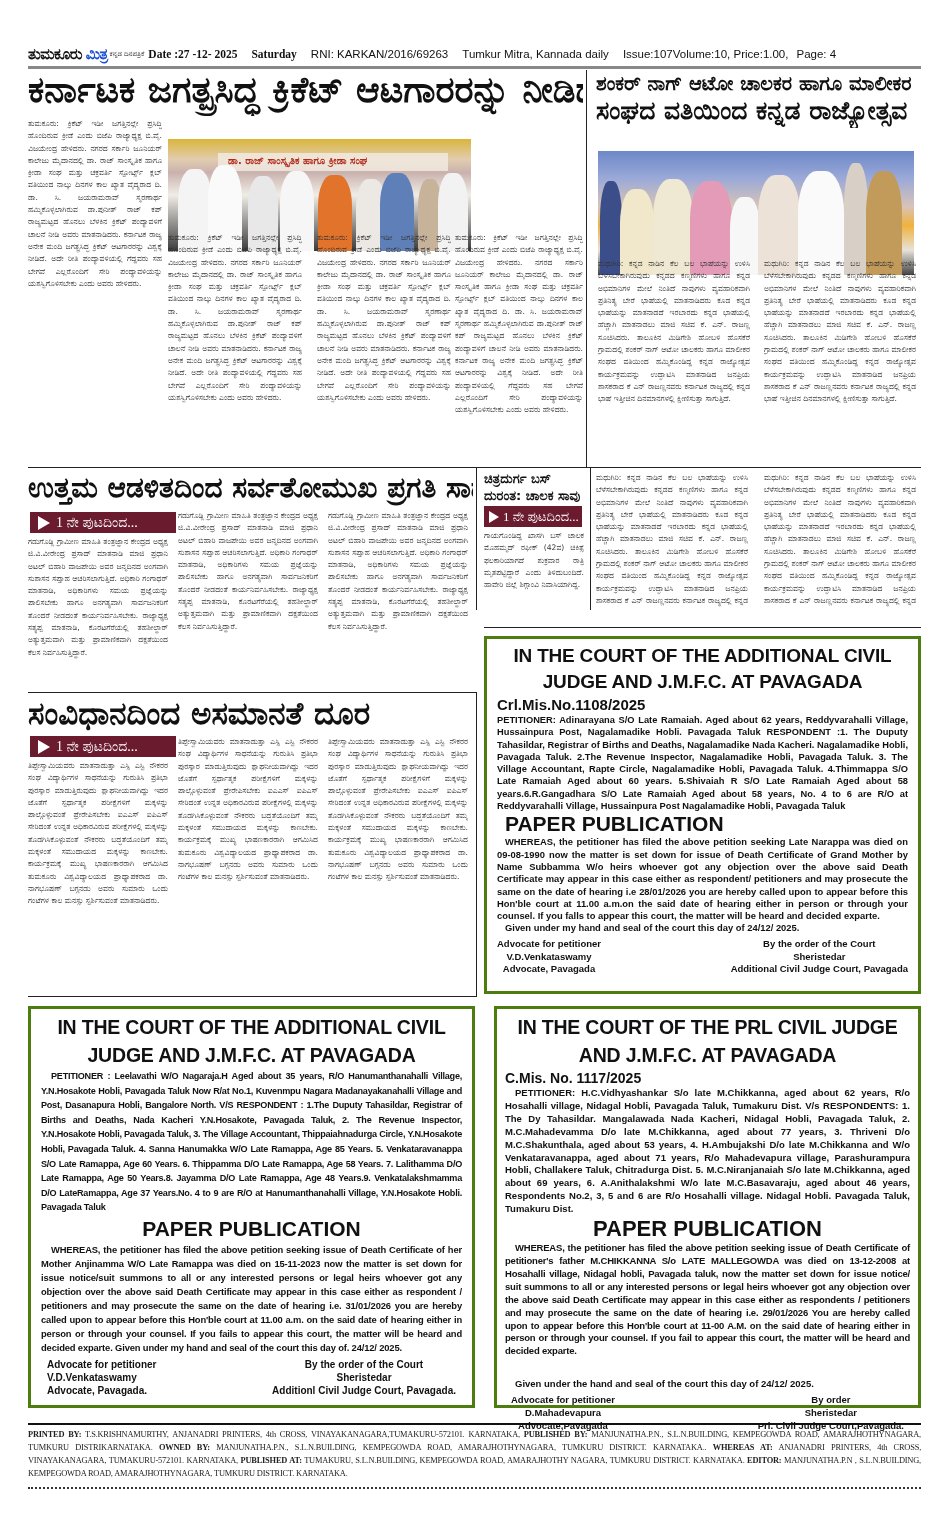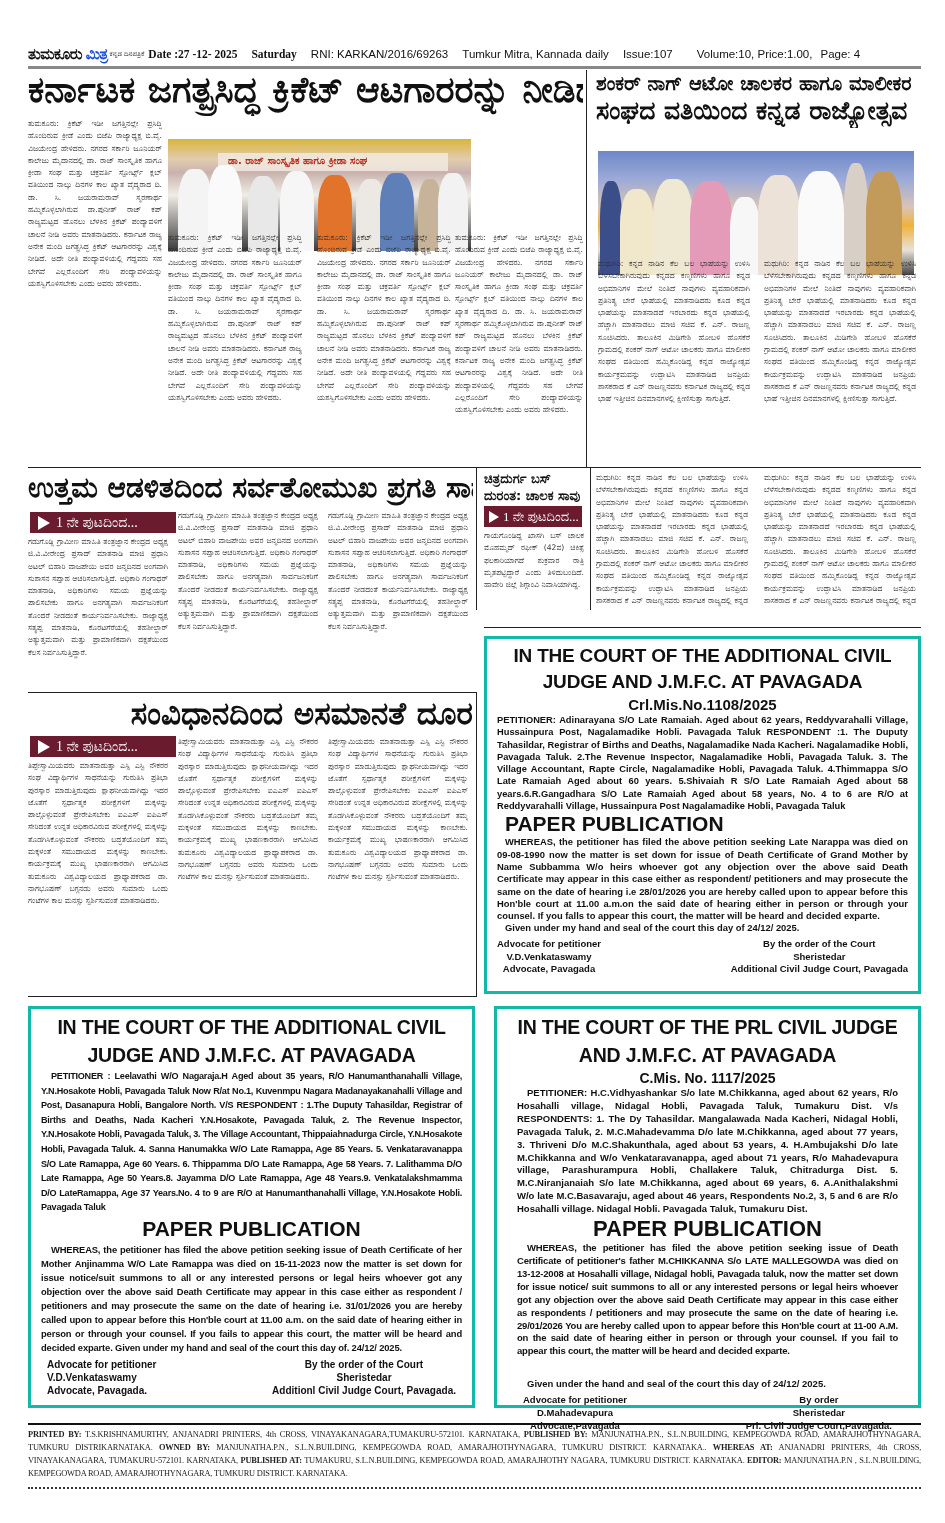--- a/index.html
+++ b/index.html
@@ -28,23 +28,23 @@
   .ph-figure { position: absolute; bottom: 0; border-radius: 40% 40% 0 0; }
 
   
   .col { position: absolute; font-family: "DejaVu Sans", sans-serif; font-size: 7.6px; line-height: 12.3px; color: #333; text-align: justify; overflow: hidden; }
 
   
   .cont { position: absolute; background: #6b1b2e; color: #fff; font-family: "Liberation Serif", serif; font-size: 14px; height: 21px; display: flex; align-items: center; padding-left: 8px; white-space: nowrap; }
   .cont .tri { display: inline-block; width: 0; height: 0; border-left: 12px solid #fff; border-top: 7px solid transparent; border-bottom: 7px solid transparent; margin-right: 6px; }
 
   
-  .notice { position: absolute; border: 3px solid #14b8a6; background: #fff; padding: 4px 10px; font-family: "Liberation Sans", sans-serif; }
+  .notice { position: absolute; border: 3px solid #4d7c0f; background: #fff; padding: 4px 10px; font-family: "Liberation Sans", sans-serif; }
   .n-title { font-weight: bold; text-align: center; font-size: 19px; line-height: 26px; letter-spacing: -0.2px; }
-  .n-case { font-weight: bold; text-align: center; font-size: 15px; line-height: 19px; }
+  .n-case { font-weight: bold; text-align: left; font-size: 15px; line-height: 19px; }
   .n-body { font-size: 9.6px; line-height: 12.8px; text-align: justify; font-weight: bold; }
   .n-pp { font-weight: bold; font-size: 21px; line-height: 24px; }
   .n-sig { display: flex; justify-content: space-between; font-size: 9.5px; line-height: 12.8px; font-weight: bold; margin-top: 3px; }
   .n-sig .s { text-align: center; }
   .n-sig .s.left { text-align: left; }
 
   
   .footer { left: 28px; top: 1428px; width: 893px; font-family: "Liberation Serif", serif; font-size: 8.4px; line-height: 13px; color: #222; text-align: justify; letter-spacing: -0.2px; }
   .footer b { font-weight: bold; }
   .foot-rule { left: 28px; top: 1423px; width: 893px; height: 2px; background: #111; }
@@ -53,21 +53,21 @@
 </head>
 <body>
 
 <div class="abs mast">
   <span class="logo"><span>ತುಮಕೂರು </span><span class="red">ಮಿತ್ರ</span></span>
   <span class="logo-sub">ಕನ್ನಡ ದಿನಪತ್ರಿಕೆ</span>
   <span class="serif f">Date :27 -12- 2025</span>
   <span class="serif f">Saturday</span>
   <span class="f">RNI: KARKAN/2016/69263</span>
   <span class="f">Tumkur Mitra, Kannada daily</span>
-  <span class="f" style="margin-right:24px">Issue:107</span>
+  <span class="f" style="margin-right:0">Issue:107</span>
   <span class="f" style="margin-right:8px">Volume:10, Price:1.00,</span>
   <span>Page: 4</span>
 </div>
 <div class="abs mast-rule"></div>
 
 <div class="abs kh" style="left:28px;top:72px;width:555px;font-size:36px;height:44px;">ಕರ್ನಾಟಕ ಜಗತ್ಪ್ರಸಿದ್ಧ ಕ್ರಿಕೆಟ್ ಆಟಗಾರರನ್ನು ನೀಡಿದೆ</div>
 <div class="abs vrule" style="left:586px;top:70px;height:398px;"></div>
 
 <div class="col" style="left:28px;top:118px;width:134px;height:346px;">ತುಮಕೂರು: ಕ್ರಿಕೆಟ್ ಇಡೀ ಜಗತ್ತಿನಲ್ಲೇ ಪ್ರಸಿದ್ಧಿ ಹೊಂದಿರುವ ಕ್ರೀಡೆ ಎಂದು ಬಿಜೆಪಿ ರಾಜ್ಯಾಧ್ಯಕ್ಷ ಬಿ.ವೈ. ವಿಜಯೇಂದ್ರ ಹೇಳಿದರು. ನಗರದ ಸರ್ಕಾರಿ ಜೂನಿಯರ್ ಕಾಲೇಜು ಮೈದಾನದಲ್ಲಿ ಡಾ. ರಾಜ್ ಸಾಂಸ್ಕೃತಿಕ ಹಾಗೂ ಕ್ರೀಡಾ ಸಂಘ ಮತ್ತು ಚಕ್ರವರ್ತಿ ಸ್ಪೋರ್ಟ್ಸ್ ಕ್ಲಬ್ ವತಿಯಿಂದ ನಾಲ್ಕು ದಿನಗಳ ಕಾಲ ಖ್ಯಾತ ವೈದ್ಯರಾದ ದಿ. ಡಾ. ಸಿ. ಜಯರಾಮರಾವ್ ಸ್ಮರಣಾರ್ಥ ಹಮ್ಮಿಕೊಳ್ಳಲಾಗಿರುವ ಡಾ.ಪುನೀತ್ ರಾಜ್ ಕಪ್ ರಾಜ್ಯಮಟ್ಟದ ಹೊನಲು ಬೆಳಕಿನ ಕ್ರಿಕೆಟ್ ಪಂದ್ಯಾವಳಿಗೆ ಚಾಲನೆ ನೀಡಿ ಅವರು ಮಾತನಾಡಿದರು. ಕರ್ನಾಟಕ ರಾಜ್ಯ ಅನೇಕ ಮಂದಿ ಜಗತ್ಪ್ರಸಿದ್ಧ ಕ್ರಿಕೆಟ್ ಆಟಗಾರರನ್ನು ವಿಶ್ವಕ್ಕೆ ನೀಡಿದೆ. ಅದೇ ರೀತಿ ಪಂದ್ಯಾವಳಿಯಲ್ಲಿ ಗೆದ್ದವರು ಸಹ ಬೇಗವೆ ಎಲ್ಲರೊಂದಿಗೆ ಸೇರಿ ಪಂದ್ಯಾವಳಿಯನ್ನು ಯಶಸ್ವಿಗೊಳಿಸಬೇಕು ಎಂದು ಅವರು ಹೇಳಿದರು.</div>
 
@@ -128,21 +128,21 @@
 </div>
 <div class="col" style="left:484px;top:530px;width:100px;height:78px;">ಗಾಯಗೊಂಡಿದ್ದ ಖಾಸಗಿ ಬಸ್ ಚಾಲಕ ಮೊಹಮ್ಮದ್ ರಫೀಕ್ (42ವ) ಚಿಕಿತ್ಸೆ ಫಲಕಾರಿಯಾಗದೆ ಶುಕ್ರವಾರ ರಾತ್ರಿ ಮೃತಪಟ್ಟಿದ್ದಾರೆ ಎಂದು ತಿಳಿದುಬಂದಿದೆ. ಹಾವೇರಿ ಜಿಲ್ಲೆ ಶಿಗ್ಗಾಂವಿ ನಿವಾಸಿಯಾಗಿದ್ದ.</div>
 <div class="abs vrule" style="left:590px;top:468px;height:142px;"></div>
 
 <div class="col" style="left:596px;top:472px;width:152px;height:138px;">ಮಧುಗಿರಿ: ಕನ್ನಡ ನಾಡಿನ ಕೆಲ ಬಲ ಭಾಷೆಯನ್ನು ಉಳಿಸಿ ಬೆಳೆಸಬೇಕಾಗಿರುವುದು ಕನ್ನಡದ ಕಣ್ಮಣಿಗಳು ಹಾಗೂ ಕನ್ನಡ ಅಭಿಮಾನಿಗಳ ಮೇಲೆ ನಿಂತಿದೆ ನಾವುಗಳು ವ್ಯವಹಾರಿಕವಾಗಿ ಪ್ರತಿನಿತ್ಯ ಬೇರೆ ಭಾಷೆಯಲ್ಲಿ ಮಾತನಾಡಿದರು ಕೂಡ ಕನ್ನಡ ಭಾಷೆಯನ್ನು ಮಾತನಾಡದೆ ಇರಬಾರದು ಕನ್ನಡ ಭಾಷೆಯಲ್ಲಿ ಹೆಚ್ಚಾಗಿ ಮಾತನಾಡಲು ಮಾಜಿ ಸಚಿವ ಕೆ. ಎನ್. ರಾಜಣ್ಣ ಸೂಚಿಸಿದರು. ತಾಲೂಕಿನ ಮಿಡಿಗೇಶಿ ಹೋಬಳಿ ಹೊಸಕೆರೆ ಗ್ರಾಮದಲ್ಲಿ ಶಂಕರ್ ನಾಗ್ ಆಟೋ ಚಾಲಕರು ಹಾಗೂ ಮಾಲೀಕರ ಸಂಘದ ವತಿಯಿಂದ ಹಮ್ಮಿಕೊಂಡಿದ್ದ ಕನ್ನಡ ರಾಜ್ಯೋತ್ಸವ ಕಾರ್ಯಕ್ರಮವನ್ನು ಉದ್ಘಾಟಿಸಿ ಮಾತನಾಡಿದ ಜನಪ್ರಿಯ ಶಾಸಕರಾದ ಕೆ ಎನ್ ರಾಜಣ್ಣನವರು ಕರ್ನಾಟಕ ರಾಜ್ಯದಲ್ಲಿ ಕನ್ನಡ ಭಾಷೆ ಇತ್ತೀಚಿನ ದಿನಮಾನಗಳಲ್ಲಿ ಕ್ಷೀಣಿಸುತ್ತಾ ಸಾಗುತ್ತಿದೆ.</div>
 <div class="col" style="left:764px;top:472px;width:152px;height:138px;">ಮಧುಗಿರಿ: ಕನ್ನಡ ನಾಡಿನ ಕೆಲ ಬಲ ಭಾಷೆಯನ್ನು ಉಳಿಸಿ ಬೆಳೆಸಬೇಕಾಗಿರುವುದು ಕನ್ನಡದ ಕಣ್ಮಣಿಗಳು ಹಾಗೂ ಕನ್ನಡ ಅಭಿಮಾನಿಗಳ ಮೇಲೆ ನಿಂತಿದೆ ನಾವುಗಳು ವ್ಯವಹಾರಿಕವಾಗಿ ಪ್ರತಿನಿತ್ಯ ಬೇರೆ ಭಾಷೆಯಲ್ಲಿ ಮಾತನಾಡಿದರು ಕೂಡ ಕನ್ನಡ ಭಾಷೆಯನ್ನು ಮಾತನಾಡದೆ ಇರಬಾರದು ಕನ್ನಡ ಭಾಷೆಯಲ್ಲಿ ಹೆಚ್ಚಾಗಿ ಮಾತನಾಡಲು ಮಾಜಿ ಸಚಿವ ಕೆ. ಎನ್. ರಾಜಣ್ಣ ಸೂಚಿಸಿದರು. ತಾಲೂಕಿನ ಮಿಡಿಗೇಶಿ ಹೋಬಳಿ ಹೊಸಕೆರೆ ಗ್ರಾಮದಲ್ಲಿ ಶಂಕರ್ ನಾಗ್ ಆಟೋ ಚಾಲಕರು ಹಾಗೂ ಮಾಲೀಕರ ಸಂಘದ ವತಿಯಿಂದ ಹಮ್ಮಿಕೊಂಡಿದ್ದ ಕನ್ನಡ ರಾಜ್ಯೋತ್ಸವ ಕಾರ್ಯಕ್ರಮವನ್ನು ಉದ್ಘಾಟಿಸಿ ಮಾತನಾಡಿದ ಜನಪ್ರಿಯ ಶಾಸಕರಾದ ಕೆ ಎನ್ ರಾಜಣ್ಣನವರು ಕರ್ನಾಟಕ ರಾಜ್ಯದಲ್ಲಿ ಕನ್ನಡ ಭಾಷೆ ಇತ್ತೀಚಿನ ದಿನಮಾನಗಳಲ್ಲಿ ಕ್ಷೀಣಿಸುತ್ತಾ ಸಾಗುತ್ತಿದೆ.</div>
 
 <div class="abs hrule" style="left:484px;top:627px;width:437px;"></div>
 
 <div class="abs hrule" style="left:28px;top:692px;width:448px;"></div>
-<div class="abs kh" style="left:28px;top:698px;width:445px;font-size:31px;height:40px;text-align:right;">ಸಂವಿಧಾನದಿಂದ ಅಸಮಾನತೆ ದೂರ</div>
+<div class="abs kh" style="left:28px;top:698px;width:445px;font-size:31px;height:40px;">ಸಂವಿಧಾನದಿಂದ ಅಸಮಾನತೆ ದೂರ</div>
 <div class="cont" style="left:30px;top:736px;width:146px;">
   <span class="tri"></span>
   <span>1 ನೇ ಪುಟದಿಂದ...</span>
 </div>
 <div class="col" style="left:28px;top:760px;width:140px;height:232px;">ತಿಪ್ಪೇಸ್ವಾಮಿಯವರು ಮಾತನಾಡುತ್ತಾ ಎಸ್ಸಿ ಎಸ್ಟಿ ನೌಕರರ ಸಂಘ ವಿದ್ಯಾರ್ಥಿಗಳ ಸಾಧನೆಯನ್ನು ಗುರುತಿಸಿ ಪ್ರತಿಭಾ ಪುರಸ್ಕಾರ ಮಾಡುತ್ತಿರುವುದು ಶ್ಲಾಘನೀಯವಾಗಿದ್ದು ಇದರ ಜೊತೆಗೆ ಸ್ಪರ್ಧಾತ್ಮಕ ಪರೀಕ್ಷೆಗಳಿಗೆ ಮಕ್ಕಳನ್ನು ಪಾಲ್ಗೊಳ್ಳುವಂತೆ ಪ್ರೇರೇಪಿಸಬೇಕು ಐಎಎಸ್ ಐಪಿಎಸ್ ಸೇರಿದಂತೆ ಉನ್ನತ ಅಧಿಕಾರವಿರುವ ಪರೀಕ್ಷೆಗಳಲ್ಲಿ ಮಕ್ಕಳನ್ನು ತೊಡಗಿಸಿಕೊಳ್ಳುವಂತೆ ನೌಕರರು ಬದ್ಧತೆಯೊಂದಿಗೆ ತಮ್ಮ ಮಕ್ಕಳಂತೆ ಸಮುದಾಯದ ಮಕ್ಕಳನ್ನು ಕಾಣಬೇಕು. ಕಾರ್ಯಕ್ರಮಕ್ಕೆ ಮುಖ್ಯ ಭಾಷಣಕಾರರಾಗಿ ಆಗಮಿಸಿದ ತುಮಕೂರು ವಿಶ್ವವಿದ್ಯಾಲಯದ ಪ್ರಾಧ್ಯಾಪಕರಾದ ಡಾ. ನಾಗಭೂಷಣ್ ಬಗ್ಗನಡು ಅವರು ಸುಮಾರು ಒಂದು ಗಂಟೆಗಳ ಕಾಲ ಮನಸ್ಸು ಸ್ಪರ್ಶಿಸುವಂತೆ ಮಾತನಾಡಿದರು.</div>
 <div class="col" style="left:178px;top:736px;width:140px;height:256px;">ತಿಪ್ಪೇಸ್ವಾಮಿಯವರು ಮಾತನಾಡುತ್ತಾ ಎಸ್ಸಿ ಎಸ್ಟಿ ನೌಕರರ ಸಂಘ ವಿದ್ಯಾರ್ಥಿಗಳ ಸಾಧನೆಯನ್ನು ಗುರುತಿಸಿ ಪ್ರತಿಭಾ ಪುರಸ್ಕಾರ ಮಾಡುತ್ತಿರುವುದು ಶ್ಲಾಘನೀಯವಾಗಿದ್ದು ಇದರ ಜೊತೆಗೆ ಸ್ಪರ್ಧಾತ್ಮಕ ಪರೀಕ್ಷೆಗಳಿಗೆ ಮಕ್ಕಳನ್ನು ಪಾಲ್ಗೊಳ್ಳುವಂತೆ ಪ್ರೇರೇಪಿಸಬೇಕು ಐಎಎಸ್ ಐಪಿಎಸ್ ಸೇರಿದಂತೆ ಉನ್ನತ ಅಧಿಕಾರವಿರುವ ಪರೀಕ್ಷೆಗಳಲ್ಲಿ ಮಕ್ಕಳನ್ನು ತೊಡಗಿಸಿಕೊಳ್ಳುವಂತೆ ನೌಕರರು ಬದ್ಧತೆಯೊಂದಿಗೆ ತಮ್ಮ ಮಕ್ಕಳಂತೆ ಸಮುದಾಯದ ಮಕ್ಕಳನ್ನು ಕಾಣಬೇಕು. ಕಾರ್ಯಕ್ರಮಕ್ಕೆ ಮುಖ್ಯ ಭಾಷಣಕಾರರಾಗಿ ಆಗಮಿಸಿದ ತುಮಕೂರು ವಿಶ್ವವಿದ್ಯಾಲಯದ ಪ್ರಾಧ್ಯಾಪಕರಾದ ಡಾ. ನಾಗಭೂಷಣ್ ಬಗ್ಗನಡು ಅವರು ಸುಮಾರು ಒಂದು ಗಂಟೆಗಳ ಕಾಲ ಮನಸ್ಸು ಸ್ಪರ್ಶಿಸುವಂತೆ ಮಾತನಾಡಿದರು.</div>
 <div class="col" style="left:328px;top:736px;width:140px;height:256px;">ತಿಪ್ಪೇಸ್ವಾಮಿಯವರು ಮಾತನಾಡುತ್ತಾ ಎಸ್ಸಿ ಎಸ್ಟಿ ನೌಕರರ ಸಂಘ ವಿದ್ಯಾರ್ಥಿಗಳ ಸಾಧನೆಯನ್ನು ಗುರುತಿಸಿ ಪ್ರತಿಭಾ ಪುರಸ್ಕಾರ ಮಾಡುತ್ತಿರುವುದು ಶ್ಲಾಘನೀಯವಾಗಿದ್ದು ಇದರ ಜೊತೆಗೆ ಸ್ಪರ್ಧಾತ್ಮಕ ಪರೀಕ್ಷೆಗಳಿಗೆ ಮಕ್ಕಳನ್ನು ಪಾಲ್ಗೊಳ್ಳುವಂತೆ ಪ್ರೇರೇಪಿಸಬೇಕು ಐಎಎಸ್ ಐಪಿಎಸ್ ಸೇರಿದಂತೆ ಉನ್ನತ ಅಧಿಕಾರವಿರುವ ಪರೀಕ್ಷೆಗಳಲ್ಲಿ ಮಕ್ಕಳನ್ನು ತೊಡಗಿಸಿಕೊಳ್ಳುವಂತೆ ನೌಕರರು ಬದ್ಧತೆಯೊಂದಿಗೆ ತಮ್ಮ ಮಕ್ಕಳಂತೆ ಸಮುದಾಯದ ಮಕ್ಕಳನ್ನು ಕಾಣಬೇಕು. ಕಾರ್ಯಕ್ರಮಕ್ಕೆ ಮುಖ್ಯ ಭಾಷಣಕಾರರಾಗಿ ಆಗಮಿಸಿದ ತುಮಕೂರು ವಿಶ್ವವಿದ್ಯಾಲಯದ ಪ್ರಾಧ್ಯಾಪಕರಾದ ಡಾ. ನಾಗಭೂಷಣ್ ಬಗ್ಗನಡು ಅವರು ಸುಮಾರು ಒಂದು ಗಂಟೆಗಳ ಕಾಲ ಮನಸ್ಸು ಸ್ಪರ್ಶಿಸುವಂತೆ ಮಾತನಾಡಿದರು.</div>
 <div class="abs vrule" style="left:476px;top:692px;height:305px;"></div>
 <div class="abs hrule" style="left:28px;top:996px;width:448px;"></div>
 
@@ -179,21 +179,21 @@
       <div>Advocate, Pavagada.</div>
     </div>
     <div class="s">
       <div>By the order of the Court</div>
       <div>Sheristedar</div>
       <div>Additionl Civil Judge Court, Pavagada.</div>
     </div>
   </div>
 </div>
 
-<div class="notice" style="left:494px;top:1006px;width:427px;height:402px;padding:4px 20px;">
+<div class="notice" style="left:494px;top:1006px;width:427px;height:402px;padding:4px 8px;">
   <div class="n-title" style="font-size:19.5px;line-height:28px;">IN THE COURT OF THE PRL CIVIL JUDGE AND J.M.F.C. AT PAVAGADA</div>
   <div class="n-case" style="font-size:14px;line-height:18px;">C.Mis. No. 1117/2025</div>
   <div class="n-body" style="font-size:9.5px;line-height:12.9px;text-indent:10px;">PETITIONER: H.C.Vidhyashankar S/o late M.Chikkanna, aged about 62 years, R/o Hosahalli village, Nidagal Hobli, Pavagada Taluk, Tumakuru Dist. V/s RESPONDENTS: 1. The Dy Tahasildar. Mangalawada Nada Kacheri, Nidagal Hobli, Pavagada Taluk, 2. M.C.Mahadevamma D/o late M.Chikkanna, aged about 77 years, 3. Thriveni D/o M.C.Shakunthala, aged about 53 years, 4. H.Ambujakshi D/o late M.Chikkanna and W/o Venkataravanappa, aged about 71 years, R/o Mahadevapura village, Parashurampura Hobli, Challakere Taluk, Chitradurga Dist. 5. M.C.Niranjanaiah S/o late M.Chikkanna, aged about 69 years, 6. A.Anithalakshmi W/o late M.C.Basavaraju, aged about 46 years, Respondents No.2, 3, 5 and 6 are R/o Hosahalli village. Nidagal Hobli. Pavagada Taluk, Tumakuru Dist.</div>
   <div class="n-pp" style="text-align:center;font-size:22px;line-height:26px;">PAPER PUBLICATION</div>
   <div class="n-body" style="font-size:9.5px;line-height:12.9px;letter-spacing:-0.2px;text-indent:10px;">WHEREAS, the petitioner has filed the above petition seeking issue of Death Certificate of petitioner's father M.CHIKKANNA S/o LATE MALLEGOWDA was died on 13-12-2008 at Hosahalli village, Nidagal hobli, Pavagada taluk, now the matter set down for issue notice/ suit summons to all or any interested persons or legal heirs whoever got any objection over the above said Death Certificate may appear in this case either as respondents / petitioners and may prosecute the same on the date of hearing i.e. 29/01/2026 You are hereby called upon to appear before this Hon'ble court at 11-00 A.M. on the said date of hearing either in person or through your counsel. If you fail to appear this court, the matter will be heard and decided exparte.</div>
   <div class="n-body" style="font-size:9.5px;line-height:12.9px;margin-left:10px;margin-top:20px;">Given under the hand and seal of the court this day of 24/12/ 2025.</div>
   <div class="n-sig" style="padding:0 6px;">
     <div class="s">
       <div>Advocate for petitioner</div>
       <div>D.Mahadevapura</div>

